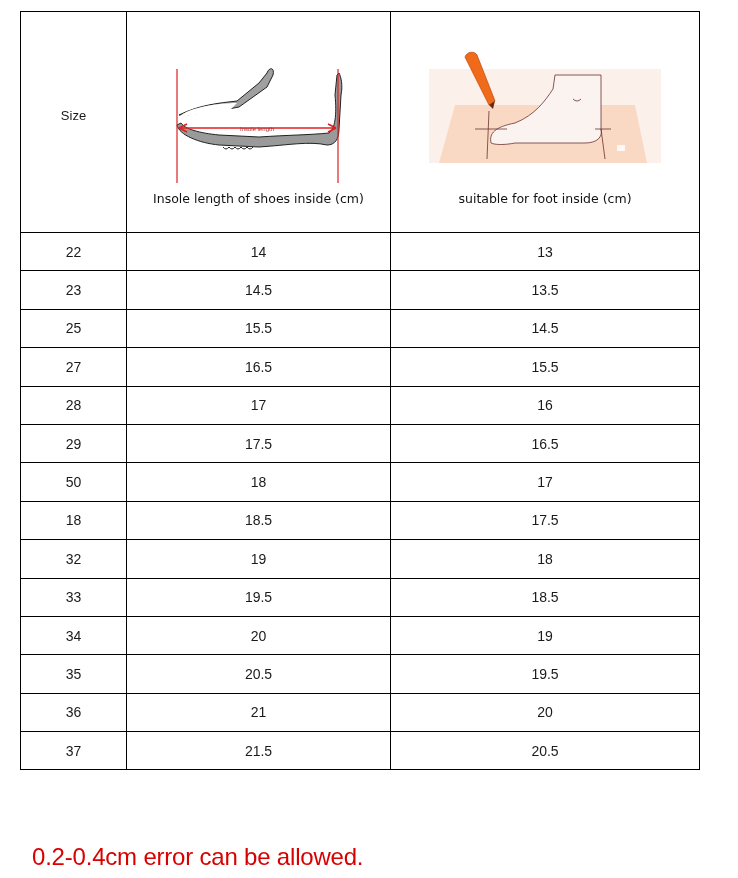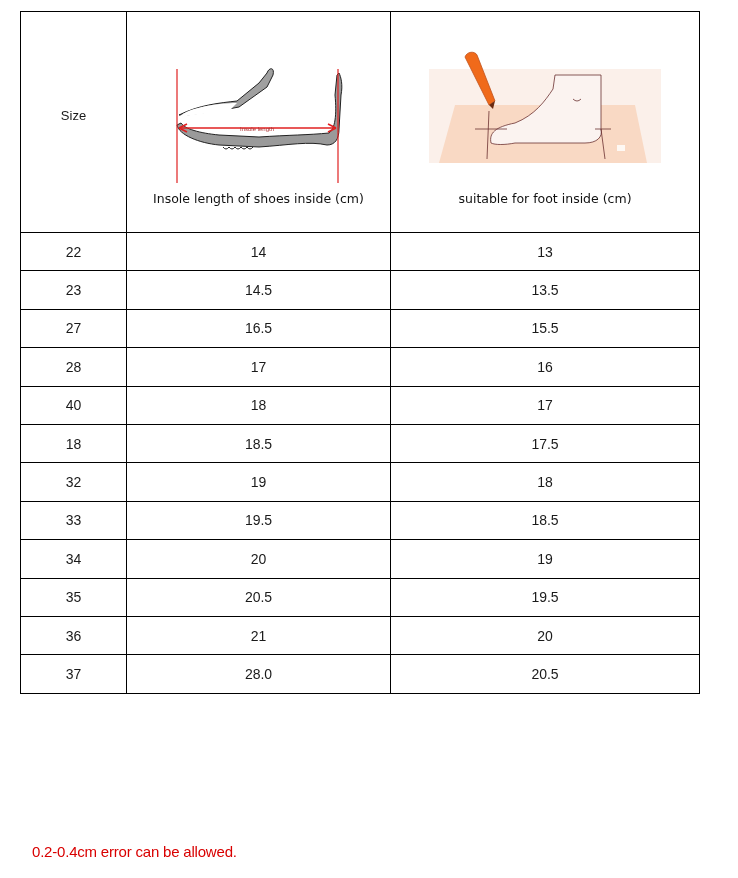--- a/index.html
+++ b/index.html
@@ -55,21 +55,21 @@
       top: 172px;
       text-align: center;
       font-family: "DejaVu Sans", sans-serif;
       font-size: 12.5px;
       color: #111111;
     }
     .note {
       position: absolute;
       left: 32px;
       top: 843px;
-      font-size: 15px;
+      font-size: 24px;
       color: #d90000;
       letter-spacing: -0.2px;
     }
   </style>
 </head>
 <body>
 
 <table class="size-table">
   <colgroup>
     <col class="c1">
@@ -132,31 +132,41 @@
         <td>22</td>
         <td>14</td>
         <td>13</td>
       </tr>
       <tr class="data-row">
         <td>23</td>
         <td>14.5</td>
         <td>13.5</td>
       </tr>
       <tr class="data-row">
+        <td>25</td>
+        <td>15.5</td>
+        <td>14.5</td>
+      </tr>
+      <tr class="data-row">
         <td>27</td>
         <td>16.5</td>
         <td>15.5</td>
       </tr>
       <tr class="data-row">
         <td>28</td>
         <td>17</td>
         <td>16</td>
       </tr>
       <tr class="data-row">
-        <td>40</td>
+        <td>29</td>
+        <td>17.5</td>
+        <td>16.5</td>
+      </tr>
+      <tr class="data-row">
+        <td>50</td>
         <td>18</td>
         <td>17</td>
       </tr>
       <tr class="data-row">
         <td>18</td>
         <td>18.5</td>
         <td>17.5</td>
       </tr>
       <tr class="data-row">
         <td>32</td>
@@ -178,19 +188,19 @@
         <td>20.5</td>
         <td>19.5</td>
       </tr>
       <tr class="data-row">
         <td>36</td>
         <td>21</td>
         <td>20</td>
       </tr>
       <tr class="data-row">
         <td>37</td>
-        <td>28.0</td>
+        <td>21.5</td>
         <td>20.5</td>
       </tr>
     </tbody>
 </table>
 
 <div class="note">0.2-0.4cm error can be allowed.</div>
 
 </body></html>

